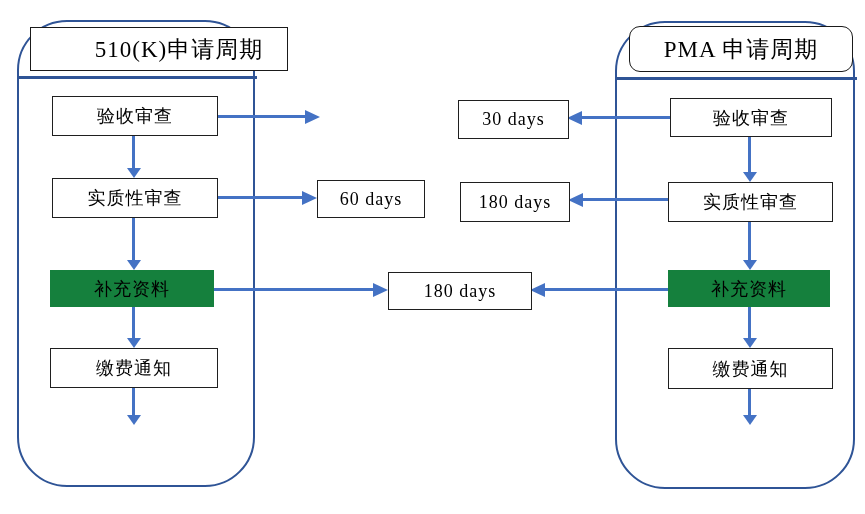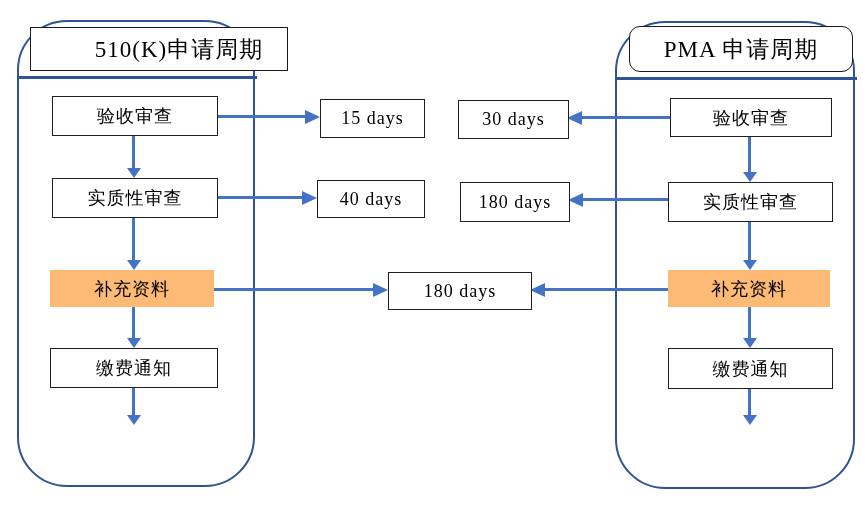--- a/index.html
+++ b/index.html
@@ -23,21 +23,21 @@
     font-size:23px;letter-spacing:1px;white-space:nowrap;
   }
   .title-box.left{left:30px;top:27px;width:216px;height:42px;padding-left:40px;}
   .title-box.right{left:629px;top:26px;width:222px;height:44px;border-radius:11px;}
   
   .box{
     position:absolute;background:#fff;border:1.3px solid #1f1f1f;z-index:3;
     display:flex;align-items:center;justify-content:center;
     font-size:18px;letter-spacing:1px;white-space:nowrap;
   }
-  .box.cyan{background:#fdba74;border:none;}
+  .box.cyan{background:#15803d;border:none;}
   
   .l-s0{left:52px;top:96px;width:164px;height:38px;}
   .l-s1{left:52px;top:178px;width:164px;height:38px;}
   .l-s2{left:50px;top:270px;width:164px;height:37px;}
   .l-s3{left:50px;top:348px;width:166px;height:38px;}
   .l-s4{left:48px;top:425px;width:167px;height:39px;}
   
   .r-s0{left:670px;top:98px;width:160px;height:37px;}
   .r-s1{left:668px;top:182px;width:163px;height:38px;}
   .r-s2{left:668px;top:270px;width:162px;height:37px;}
@@ -73,23 +73,22 @@
   <div class="box l-s0">验收审查</div>
   <div class="box l-s1">实质性审查</div>
   <div class="box cyan l-s2">补充资料</div>
   <div class="box l-s3">缴费通知</div>
 
   <div class="box r-s0">验收审查</div>
   <div class="box r-s1">实质性审查</div>
   <div class="box cyan r-s2">补充资料</div>
   <div class="box r-s3">缴费通知</div>
 
-  <div class="box d15">15 days</div>
   <div class="box d30">30 days</div>
-  <div class="box d60">40 days</div>
+  <div class="box d60">60 days</div>
   <div class="box d180r">180 days</div>
   <div class="box d180m">180 days</div>
 
   <div class="h-line" style="left:216px;top:115px;width:92px;"></div>
   <div class="head right" style="left:305px;top:110px;"></div>
 
   <div class="h-line" style="left:216px;top:196px;width:88px;"></div>
   <div class="head right" style="left:302px;top:191px;"></div>
 
   <div class="h-line" style="left:214px;top:288px;width:161px;"></div>

